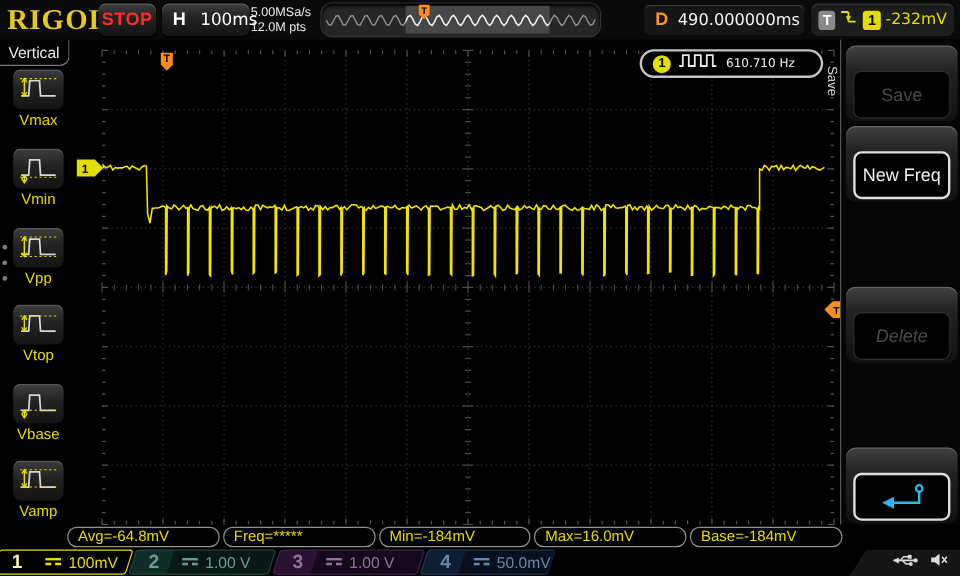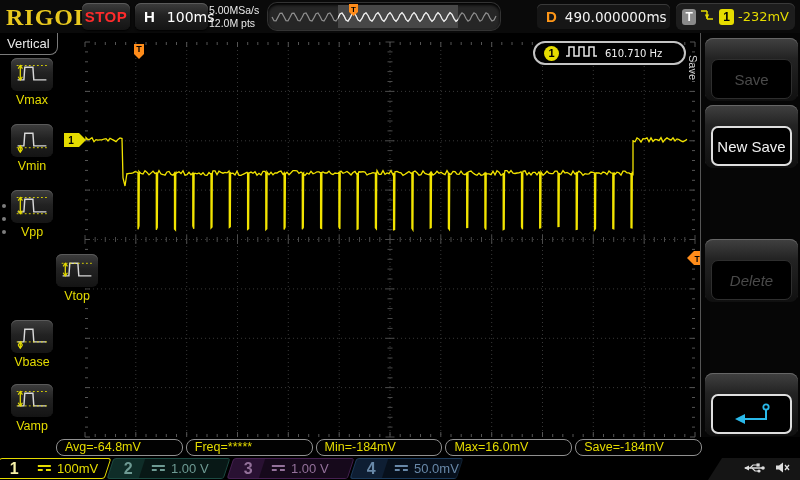--- a/index.html
+++ b/index.html
@@ -481,21 +481,21 @@
             <polyline points="4,21 11,21 12,7 21,7 22,21 36,21" fill="none" stroke="#d8d8d8" stroke-width="1.6"></polyline>
             <line x1="3" y1="5" x2="37" y2="5" stroke="#e5dc00" stroke-width="1" stroke-dasharray="2 2.5"></line>
             <line x1="3" y1="23" x2="37" y2="23" stroke="#e5dc00" stroke-width="1" stroke-dasharray="2 2.5"></line>
             <line x1="7" y1="23" x2="7" y2="5" stroke="#e5dc00" stroke-width="1.4"></line>
             <polyline points="4.6,8.5 7,5 9.4,8.5" fill="none" stroke="#e5dc00" stroke-width="1.3"></polyline>
             <polyline points="4.6,19.5 7,23 9.4,19.5" fill="none" stroke="#e5dc00" stroke-width="1.3"></polyline>
           </svg>
         </div>
         <div class="lm-label">Vpp</div>
       </div>
-      <div class="lm-group" style="top: 221px; margin-left: 45px;">
+      <div class="lm-group" style="top: 221px;">
         <div class="lm-btn chip">
           <svg viewBox="0 0 40 30" width="36" height="27">
             <polyline points="4,21 11,21 12,7 21,7 22,21 36,21" fill="none" stroke="#d8d8d8" stroke-width="1.6"></polyline>
             <line x1="3" y1="7" x2="37" y2="7" stroke="#e5dc00" stroke-width="1" stroke-dasharray="2 2.5"></line>
             <line x1="7" y1="21" x2="7" y2="7" stroke="#e5dc00" stroke-width="1.4"></line>
             <polyline points="4.6,10.5 7,7 9.4,10.5" fill="none" stroke="#e5dc00" stroke-width="1.3"></polyline>
             <polyline points="4.6,17.5 7,21 9.4,17.5" fill="none" stroke="#e5dc00" stroke-width="1.3"></polyline>
           </svg>
         </div>
         <div class="lm-label">Vtop</div>
@@ -534,42 +534,42 @@
         </svg></span>
     <span id="fc-val">610.710 Hz</span>
   </div>
 
   <div id="right-menu">
     <div id="rm-title">Save</div>
   <div class="rm-slot" style="top: 5px;">
         <div class="rm-btn off">Save</div>
       </div>
       <div class="rm-slot" style="top: 72px;">
-        <div class="rm-btn on">New Save</div>
+        <div class="rm-btn on">New Freq</div>
       </div>
       <div class="rm-slot" style="top: 206px; font-style: italic;">
         <div class="rm-btn off">Delete</div>
       </div>
       <div class="rm-slot" style="top: 340px;">
         <div class="rm-btn on">
           <svg width="44" height="24" viewBox="0 0 44 24">
             <circle cx="36" cy="5" r="2.7" fill="none" stroke="#2ab9ea" stroke-width="1.8"></circle>
             <path d="M36,8 L36,17 L13,17" fill="none" stroke="#2ab9ea" stroke-width="2"></path>
             <path d="M15,12 L5,17 L15,22 Z" fill="#2ab9ea"></path>
           </svg>
         </div>
       </div>
     </div>
 
   <div id="measure-bar">
       <div class="pill">Avg=-64.8mV</div>
       <div class="pill">Freq=*****</div>
       <div class="pill">Min=-184mV</div>
       <div class="pill">Max=16.0mV</div>
-      <div class="pill">Save=-184mV</div>
+      <div class="pill">Base=-184mV</div>
     </div>
 
   <div id="channel-bar">
     <div id="io-panel">
       <span><svg width="24" height="12" viewBox="0 0 24 12">
             <path d="M3,6 H21" stroke="#ddd" stroke-width="1.4"></path>
             <path d="M7,3.5 L2,6 L7,8.5 Z" fill="#ddd"></path>
             <circle cx="21" cy="6" r="1.8" fill="#ddd"></circle>
             <path d="M8,6 L11,3 H15" stroke="#ddd" stroke-width="1.2" fill="none"></path>
             <rect x="14.5" y="1.4" width="3.2" height="3.2" fill="#ddd"></rect>

